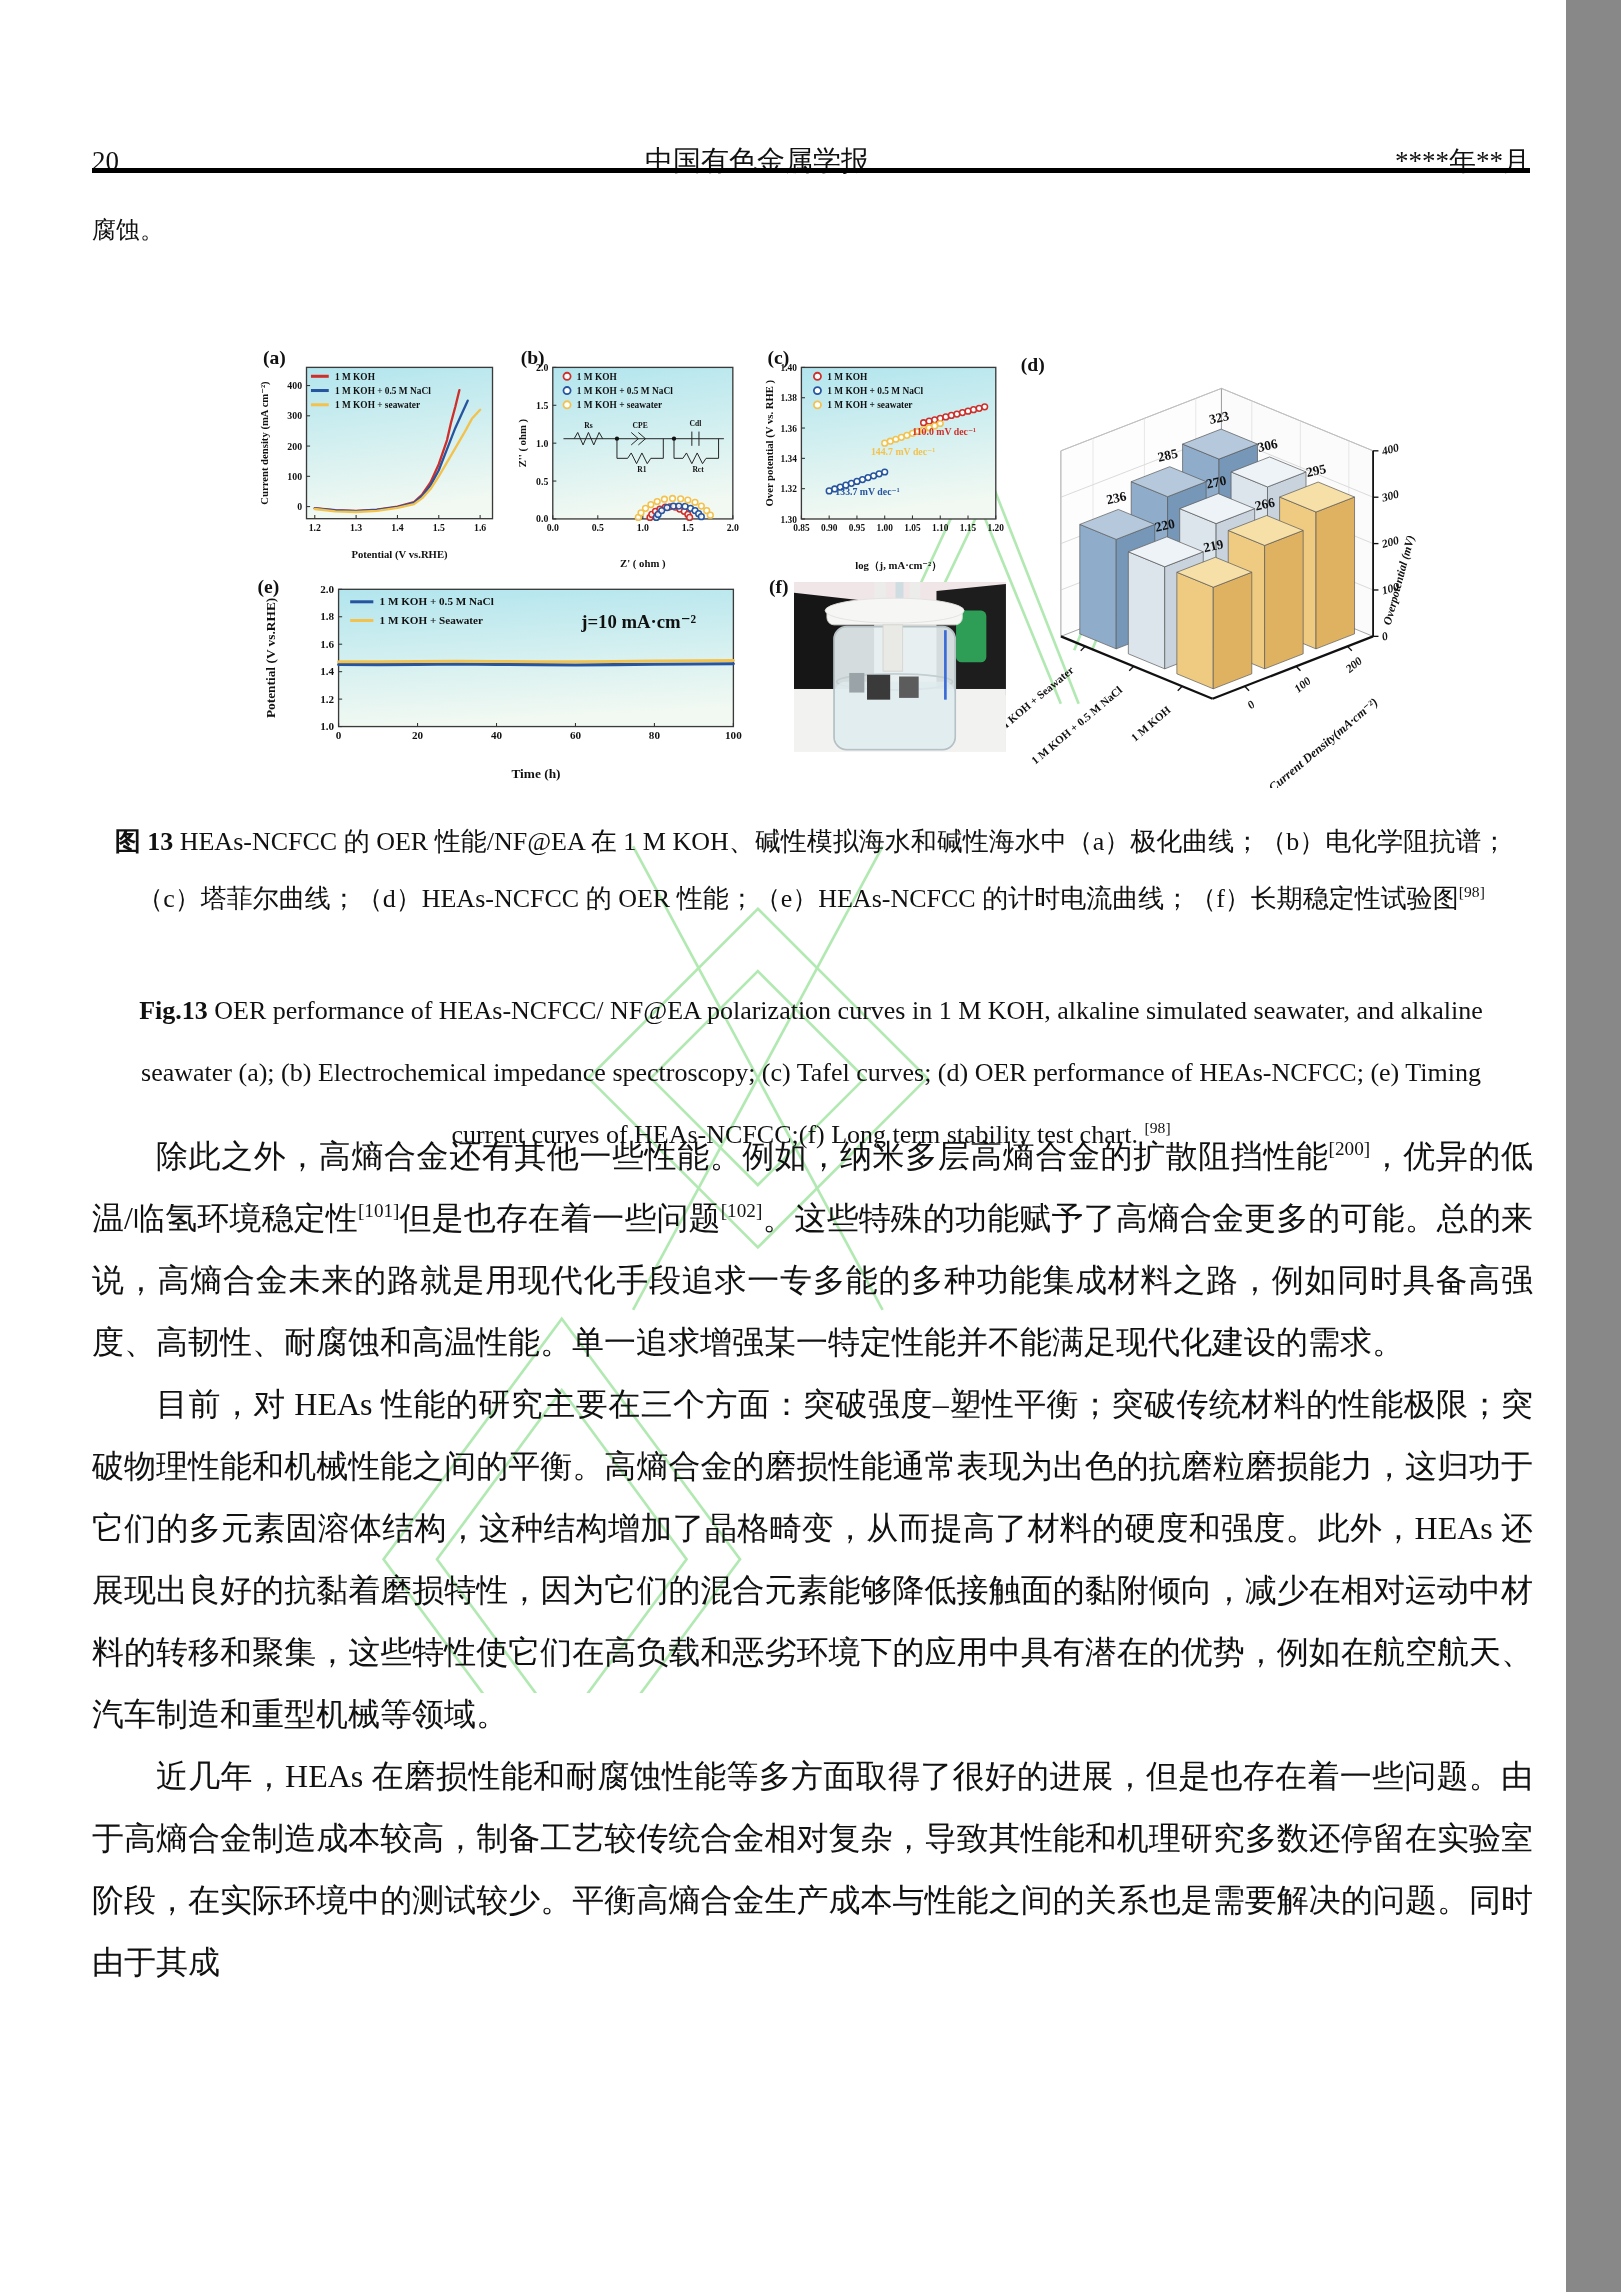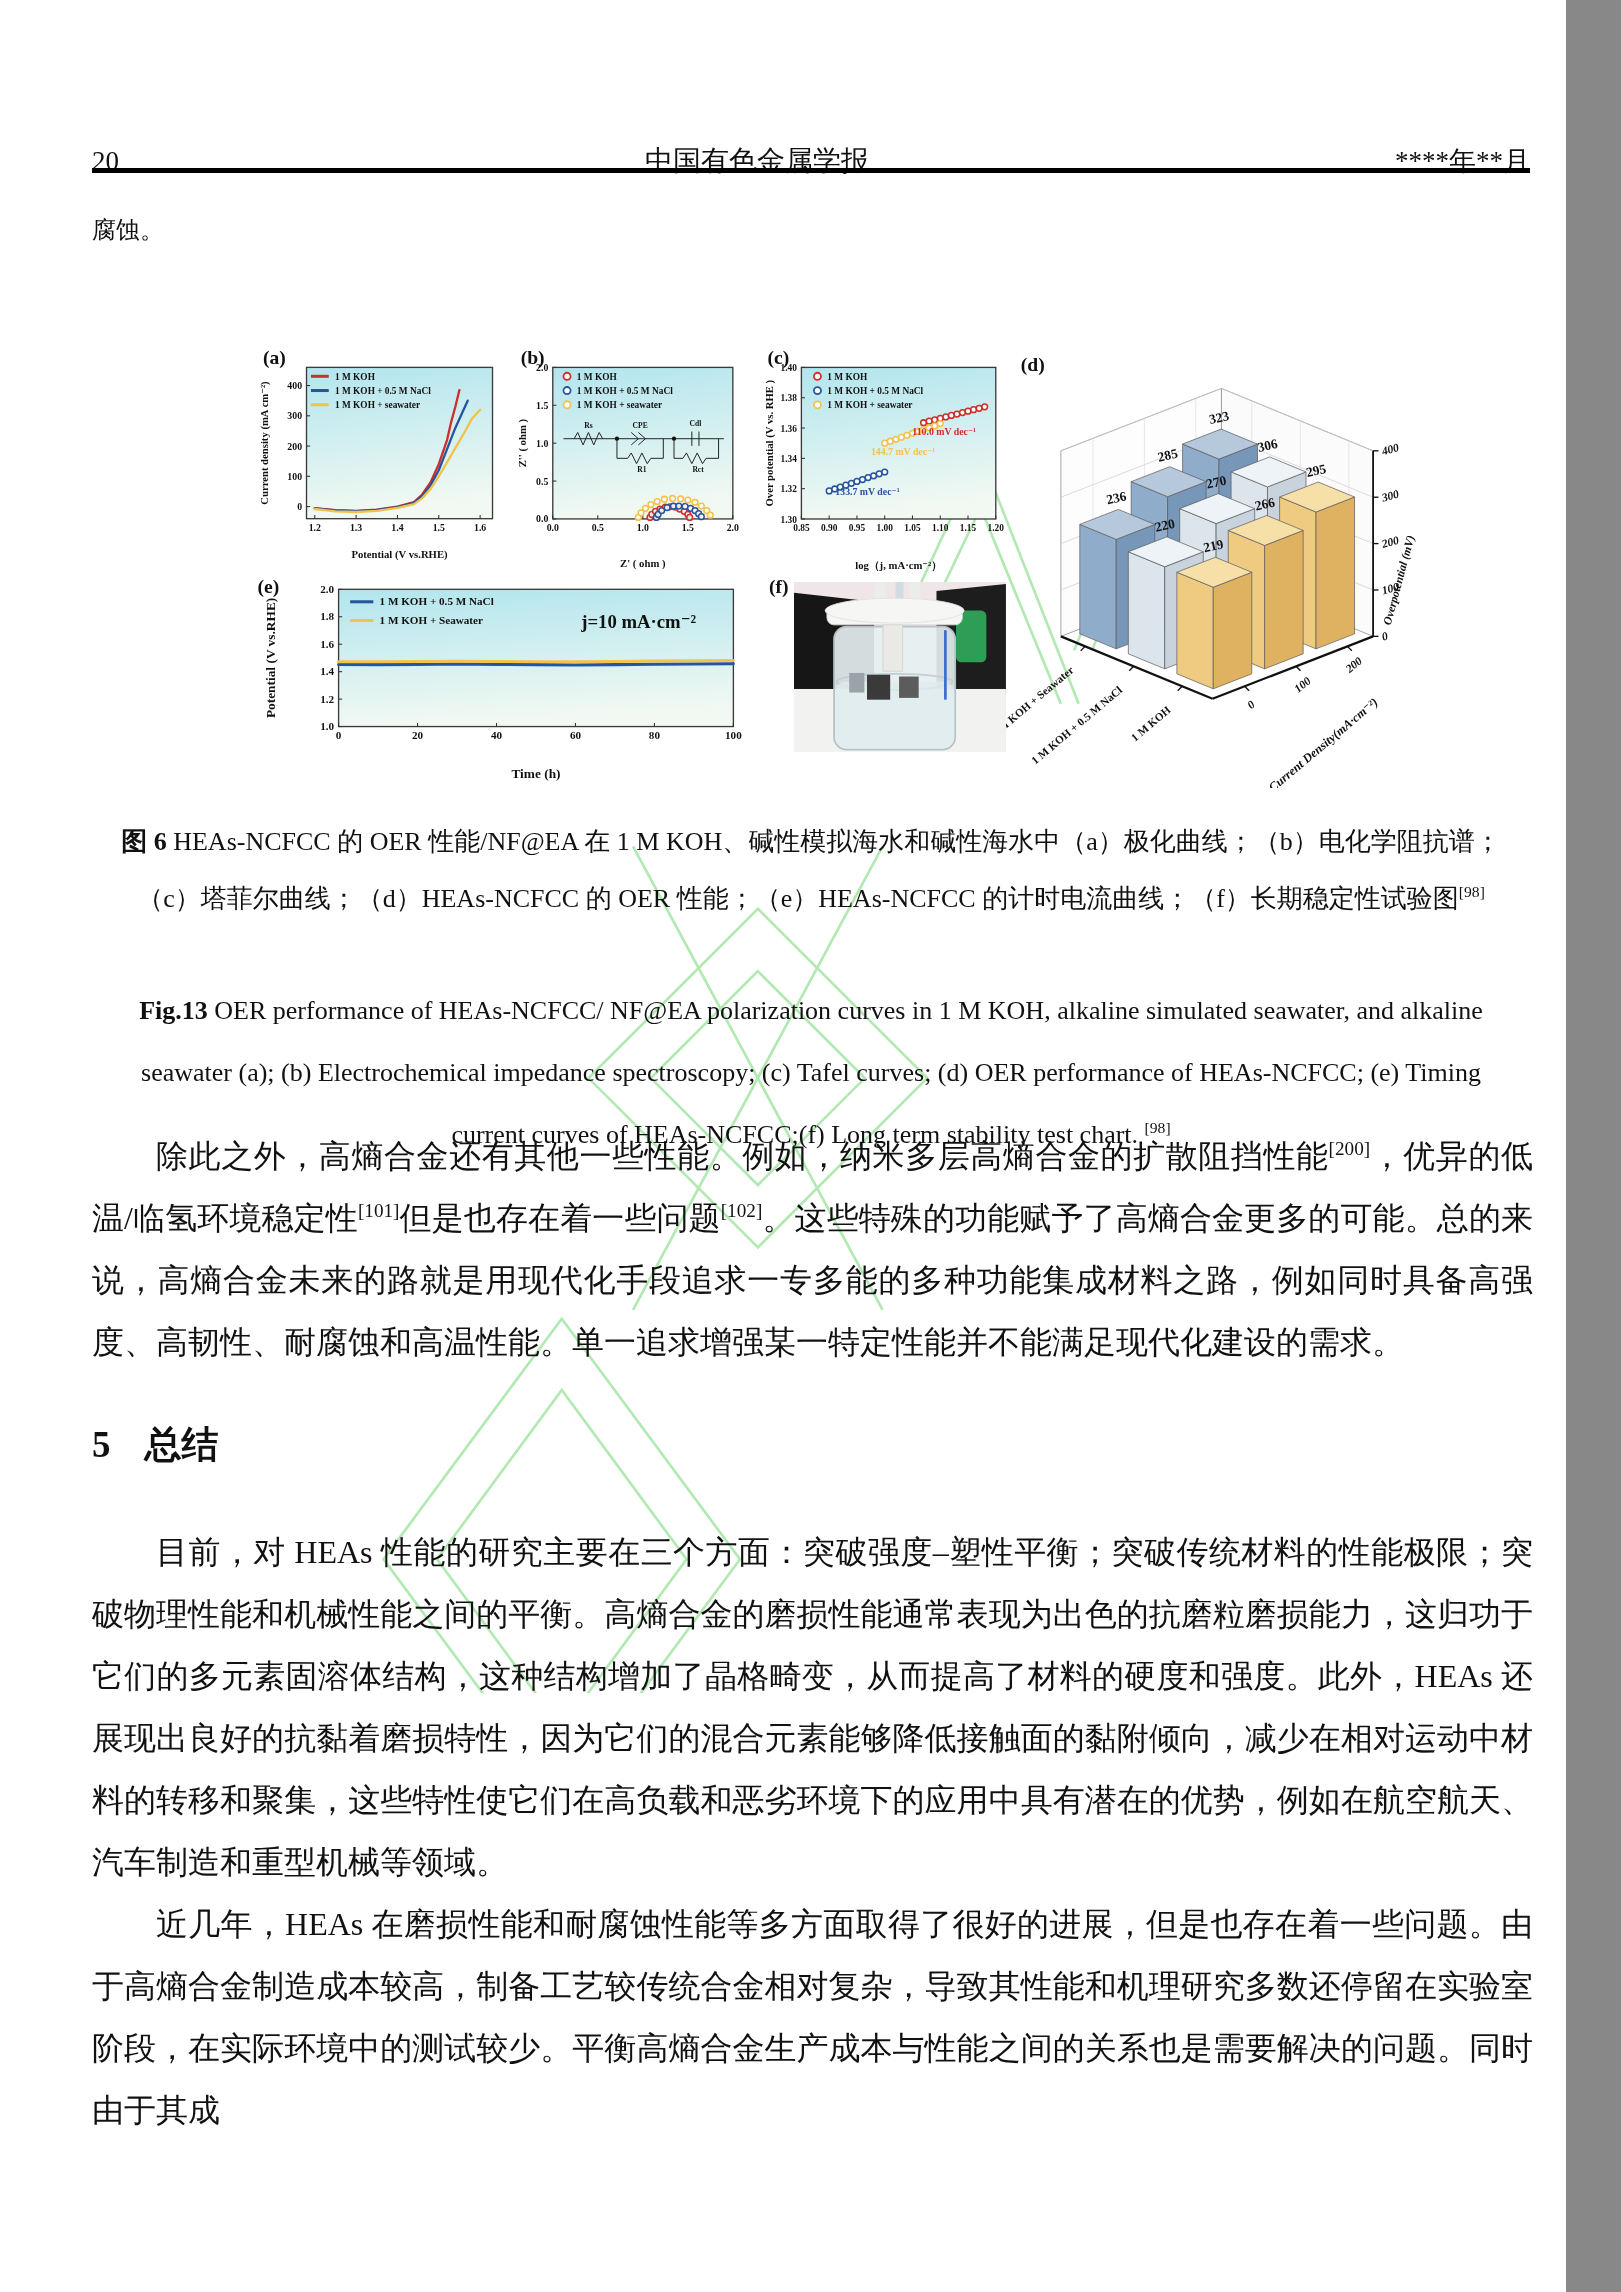--- a/index.html
+++ b/index.html
@@ -416,32 +416,29 @@
         <rect x="130" y="56" width="22" height="52" fill="#e9e9e5" stroke="#d4d4d0"></rect>
         <rect x="112" y="112" width="26" height="28" fill="#3a3a3a"></rect>
         <rect x="148" y="114" width="22" height="24" fill="#5c5c5c"></rect>
         <rect x="92" y="110" width="17" height="22" fill="#9aa4a8"></rect>
         <line x1="200" y1="62" x2="200" y2="140" stroke="#3a6bd6" stroke-width="3"></line>
       </g>
     </svg>
   </div>
 
   <div class="capzh">
-    <div><b>图 6</b><span> HEAs-NCFCC 的 OER 性能/NF@EA 在 1 M KOH、碱性模拟海水和碱性海水中（a）极化曲线；（b）电化学阻抗谱；</span></div>
+    <div><b>图 13</b><span> HEAs-NCFCC 的 OER 性能/NF@EA 在 1 M KOH、碱性模拟海水和碱性海水中（a）极化曲线；（b）电化学阻抗谱；</span></div>
     <div><span>（c）塔菲尔曲线；（d）HEAs-NCFCC 的 OER 性能；（e）HEAs-NCFCC 的计时电流曲线；（f）长期稳定性试验图</span><span class="sup">[98]</span></div>
   </div>
   <div class="capen">
     <b>Fig.13</b><span> OER performance of HEAs-NCFCC/ NF@EA polarization curves in 1 M KOH, alkaline simulated seawater, and alkaline seawater (a); (b) Electrochemical impedance spectroscopy; (c) Tafel curves; (d) OER performance of HEAs-NCFCC; (e) Timing current curves of HEAs-NCFCC;(f) Long term stability test chart. </span><span class="sup">[98]</span>
   </div>
 
   <div class="bodytxt">
     <p>
       <span>除此之外，高熵合金还有其他一些性能。例如，纳米多层高熵合金的扩散阻挡性能</span><span class="sup">[200]</span><span>，优异的低温/临氢环境稳定性</span><span class="sup">[101]</span><span>但是也存在着一些问题</span><span class="sup">[102]</span><span>。这些特殊的功能赋予了高熵合金更多的可能。总的来说，高熵合金未来的路就是用现代化手段追求一专多能的多种功能集成材料之路，例如同时具备高强度、高韧性、耐腐蚀和高温性能。单一追求增强某一特定性能并不能满足现代化建设的需求。</span>
     </p>
-    <h2 class="sec">
-      <span class="num">5</span><span>总结</span>
-    </h2>
     <p>目前，对 HEAs 性能的研究主要在三个方面：突破强度–塑性平衡；突破传统材料的性能极限；突破物理性能和机械性能之间的平衡。高熵合金的磨损性能通常表现为出色的抗磨粒磨损能力，这归功于它们的多元素固溶体结构，这种结构增加了晶格畸变，从而提高了材料的硬度和强度。此外，HEAs 还展现出良好的抗黏着磨损特性，因为它们的混合元素能够降低接触面的黏附倾向，减少在相对运动中材料的转移和聚集，这些特性使它们在高负载和恶劣环境下的应用中具有潜在的优势，例如在航空航天、汽车制造和重型机械等领域。</p>
     <p>近几年，HEAs 在磨损性能和耐腐蚀性能等多方面取得了很好的进展，但是也存在着一些问题。由于高熵合金制造成本较高，制备工艺较传统合金相对复杂，导致其性能和机理研究多数还停留在实验室阶段，在实际环境中的测试较少。平衡高熵合金生产成本与性能之间的关系也是需要解决的问题。同时由于其成</p>
   </div>
 
 </div>
 
 
 </body></html>

